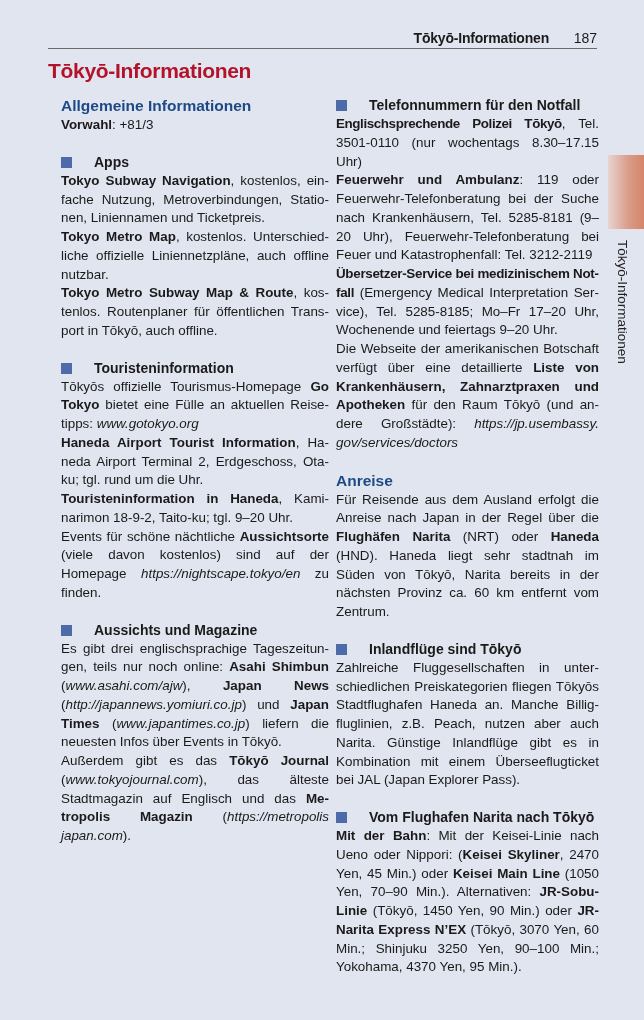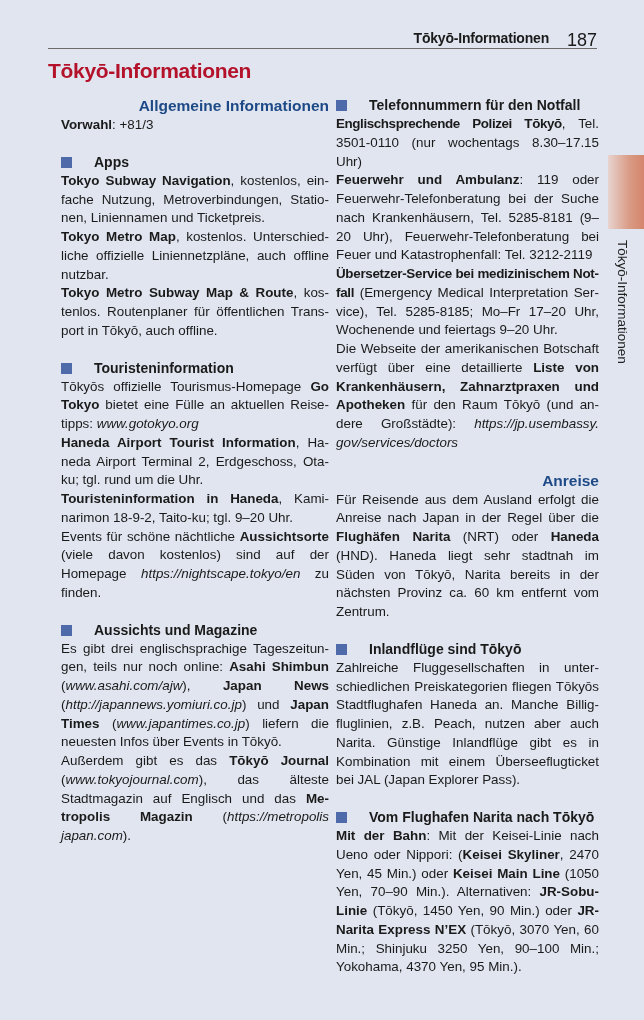--- a/index.html
+++ b/index.html
@@ -13,38 +13,38 @@
   .running-head {
     position: absolute; left: 48px; top: 0; width: 549px; height: 48px;
     border-bottom: 1px solid #6b6b6b;
   }
   .running-head .rh-title {
     position: absolute; right: 48px; top: 30px;
     font-size: 14px; font-weight: bold; letter-spacing: -0.2px;
   }
   .running-head .rh-page {
     position: absolute; right: 0; top: 30px;
-    font-size: 18px;
+    font-size: 14px;
   }
   .page-title {
     position: absolute; left: 48px; top: 59px;
     font-size: 21px; font-weight: bold; color: #b3122a; letter-spacing: -0.3px;
     margin: 0;
   }
   .col {
     position: absolute; top: 96px; width: 268px;
     font-size: 13.4px; line-height: 18.75px;
   }
   .col.left { left: 61px; }
   .col.right { left: 336px; width: 263px; }
   .col p { margin: 0; text-align: justify; hyphens: manual; }
   .col b { font-weight: bold; }
   .col i { font-style: italic; }
   .h2 {
-    font-size: 15.5px; font-weight: bold; color: #1d4a86; margin: 0; line-height: 20px; text-align: right;
+    font-size: 15.5px; font-weight: bold; color: #1d4a86; margin: 0; line-height: 20px;
   }
   .h3 {
     font-size: 14px; font-weight: bold; margin: 0; line-height: 19px;
     display: flex; align-items: center; gap: 14px;
   }
   .h3 .sq {
     display: inline-block; width: 11px; height: 11px; background: #4f6aa8;
     margin-right: 8px; flex: none;
   }
   .gap { height: 18px; }

